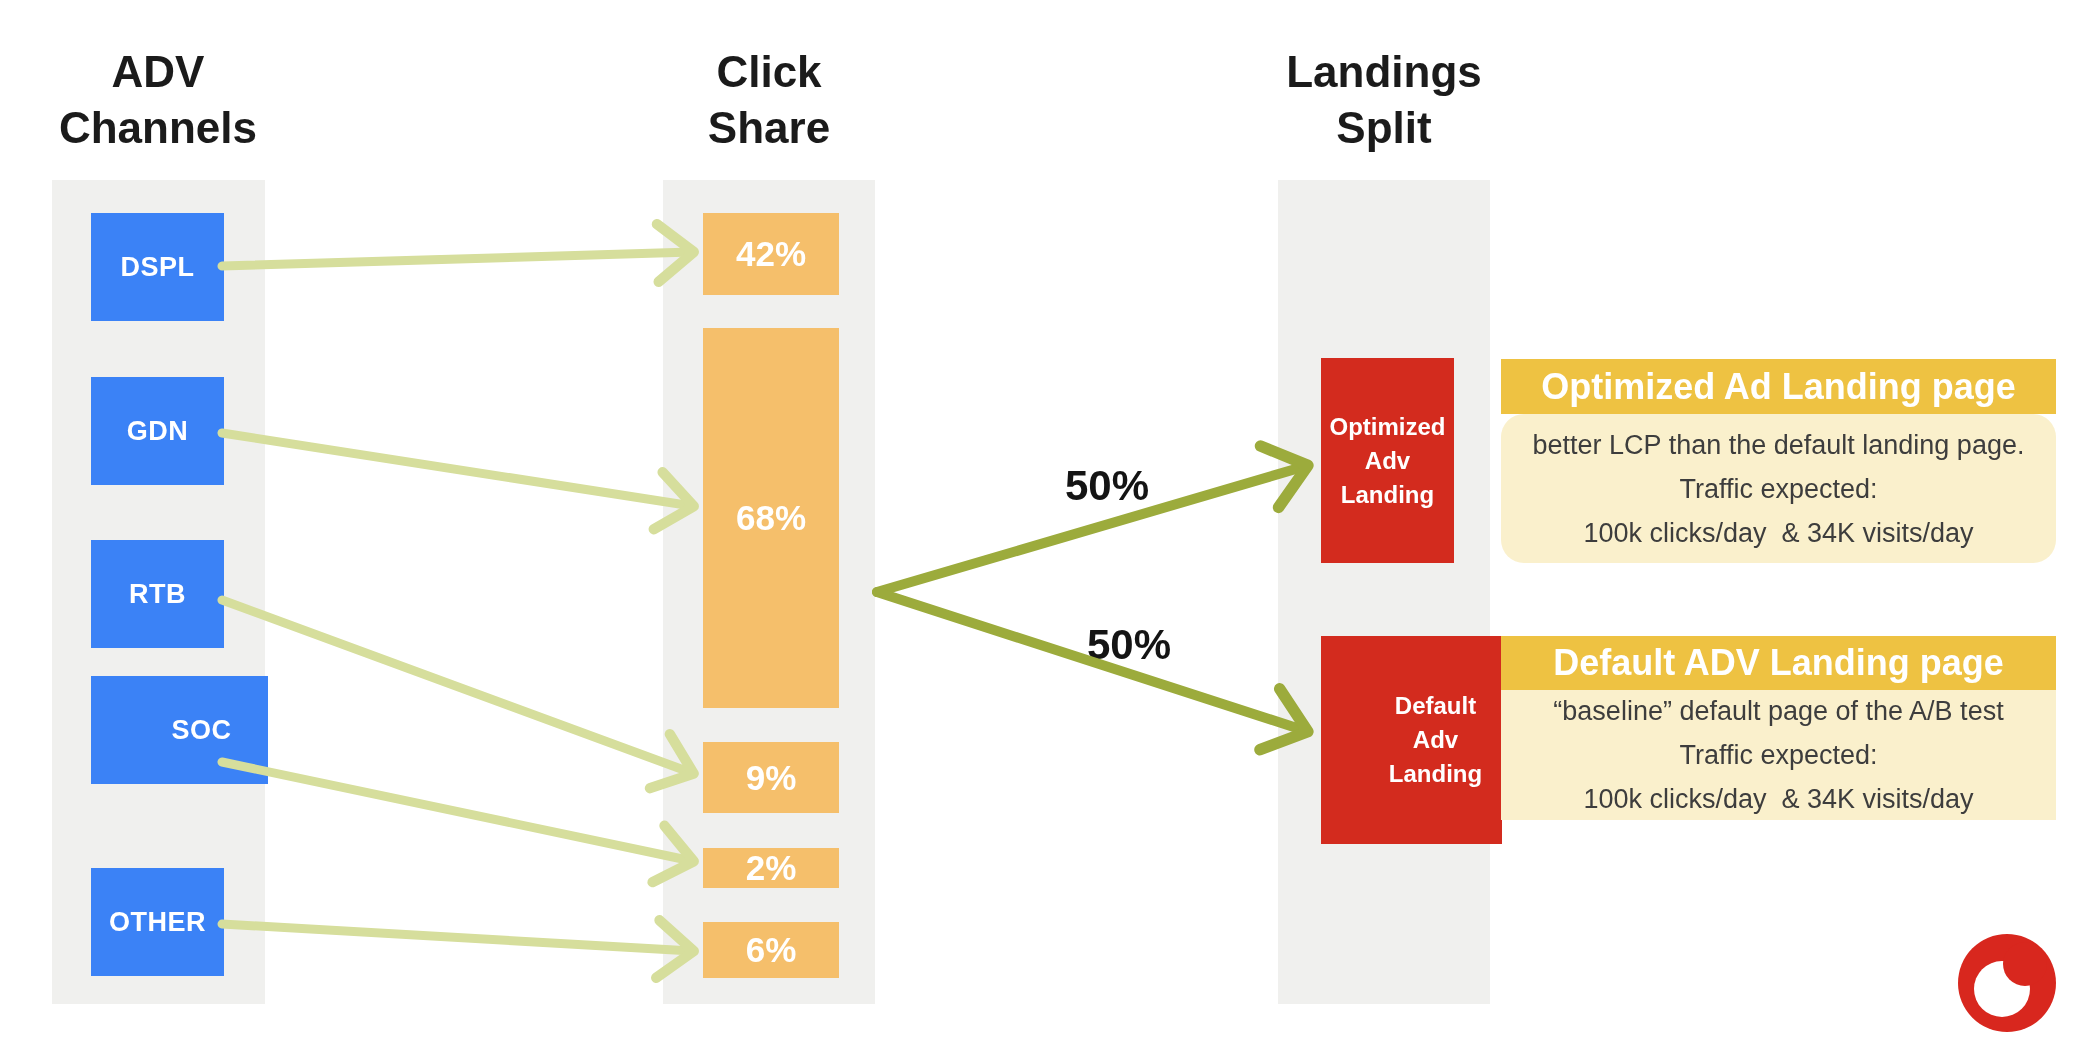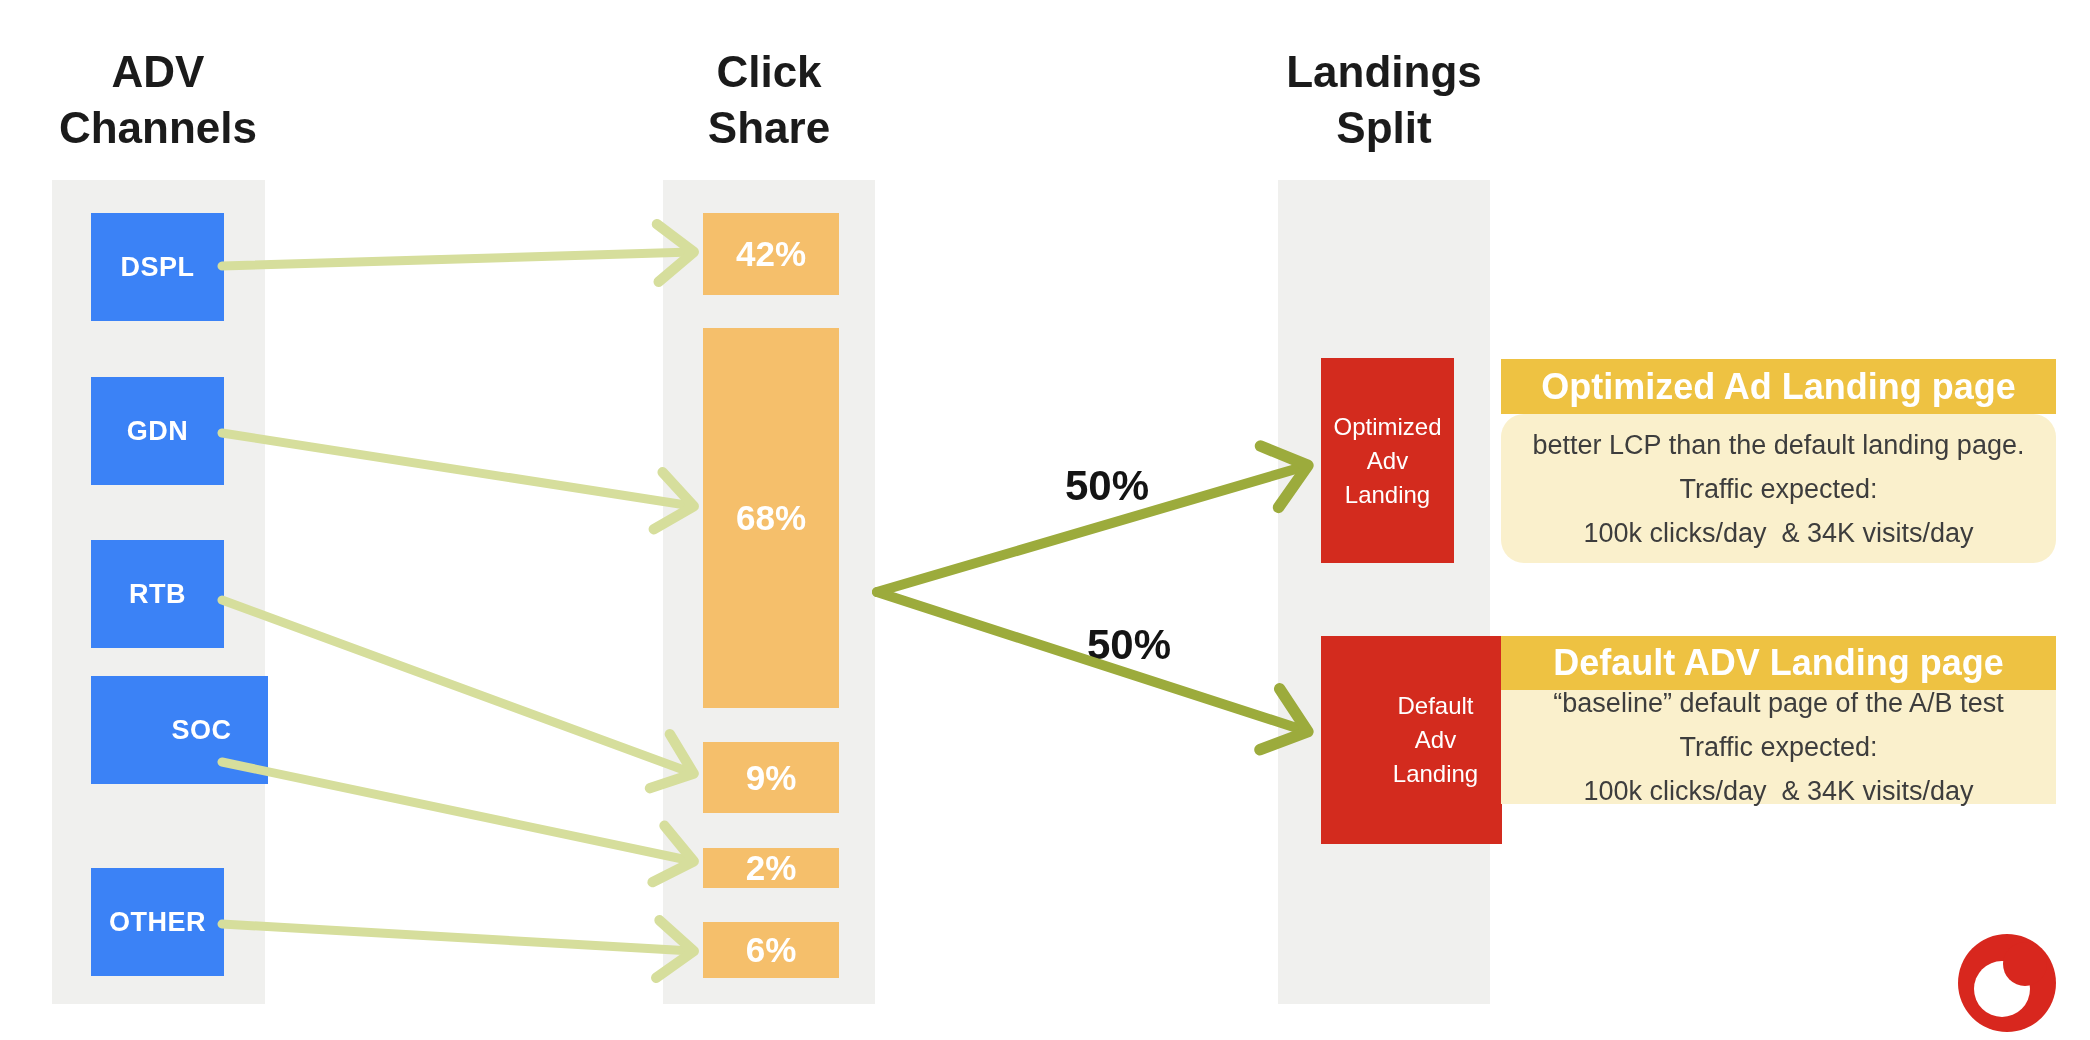--- a/index.html
+++ b/index.html
@@ -38,21 +38,21 @@
     display:flex;align-items:center;justify-content:center;
   }
   .share-box.s0{top:213px;height:82px;}
   .share-box.s1{top:328px;height:380px;text-align:center;}
   .share-box.s2{top:742px;height:71px;}
   .share-box.s3{top:848px;height:40px;}
   .share-box.s4{top:922px;height:56px;}
 
   .landing-box{
     position:absolute;left:1321px;width:133px;background:#d32b1e;
-    color:#ffffff;font-size:24px;line-height:34px;font-weight:400;
+    color:#ffffff;font-size:24px;line-height:34px;font-weight:700;
     display:flex;align-items:center;justify-content:center;text-align:center;
     white-space:pre-line;
   }
   .landing-box.l0{top:358px;height:205px;}
   .landing-box.l1{top:636px;height:208px;padding-left:48px;}
 
   .split-label{
     position:absolute;width:170px;text-align:center;
     font-size:42px;line-height:44px;font-weight:600;color:#141414;
   }
@@ -65,21 +65,21 @@
   }
   .card-header.h0{top:359px;height:55px;}
   .card-header.h1{top:636px;height:54px;}
   .card-body{
     position:absolute;left:1501px;width:555px;background:#faf0cc;
     color:#3d3d3d;font-size:27px;line-height:44px;
     display:flex;flex-direction:column;align-items:center;justify-content:center;
     text-align:center;
   }
   .card-body.bd0{top:414px;height:149px;border-radius:23px;}
-  .card-body.bd1{top:690px;height:114px;}
+  .card-body.bd1{top:690px;height:130px;}
   .card-body .line{white-space:pre-wrap;}
 
   svg.arrows{position:absolute;left:0;top:0;z-index:5;pointer-events:none;}
   .logo{position:absolute;left:1958px;top:934px;width:98px;height:98px;}
 </style>
 </head>
 <body>
 
 <div class="canvas">
 

